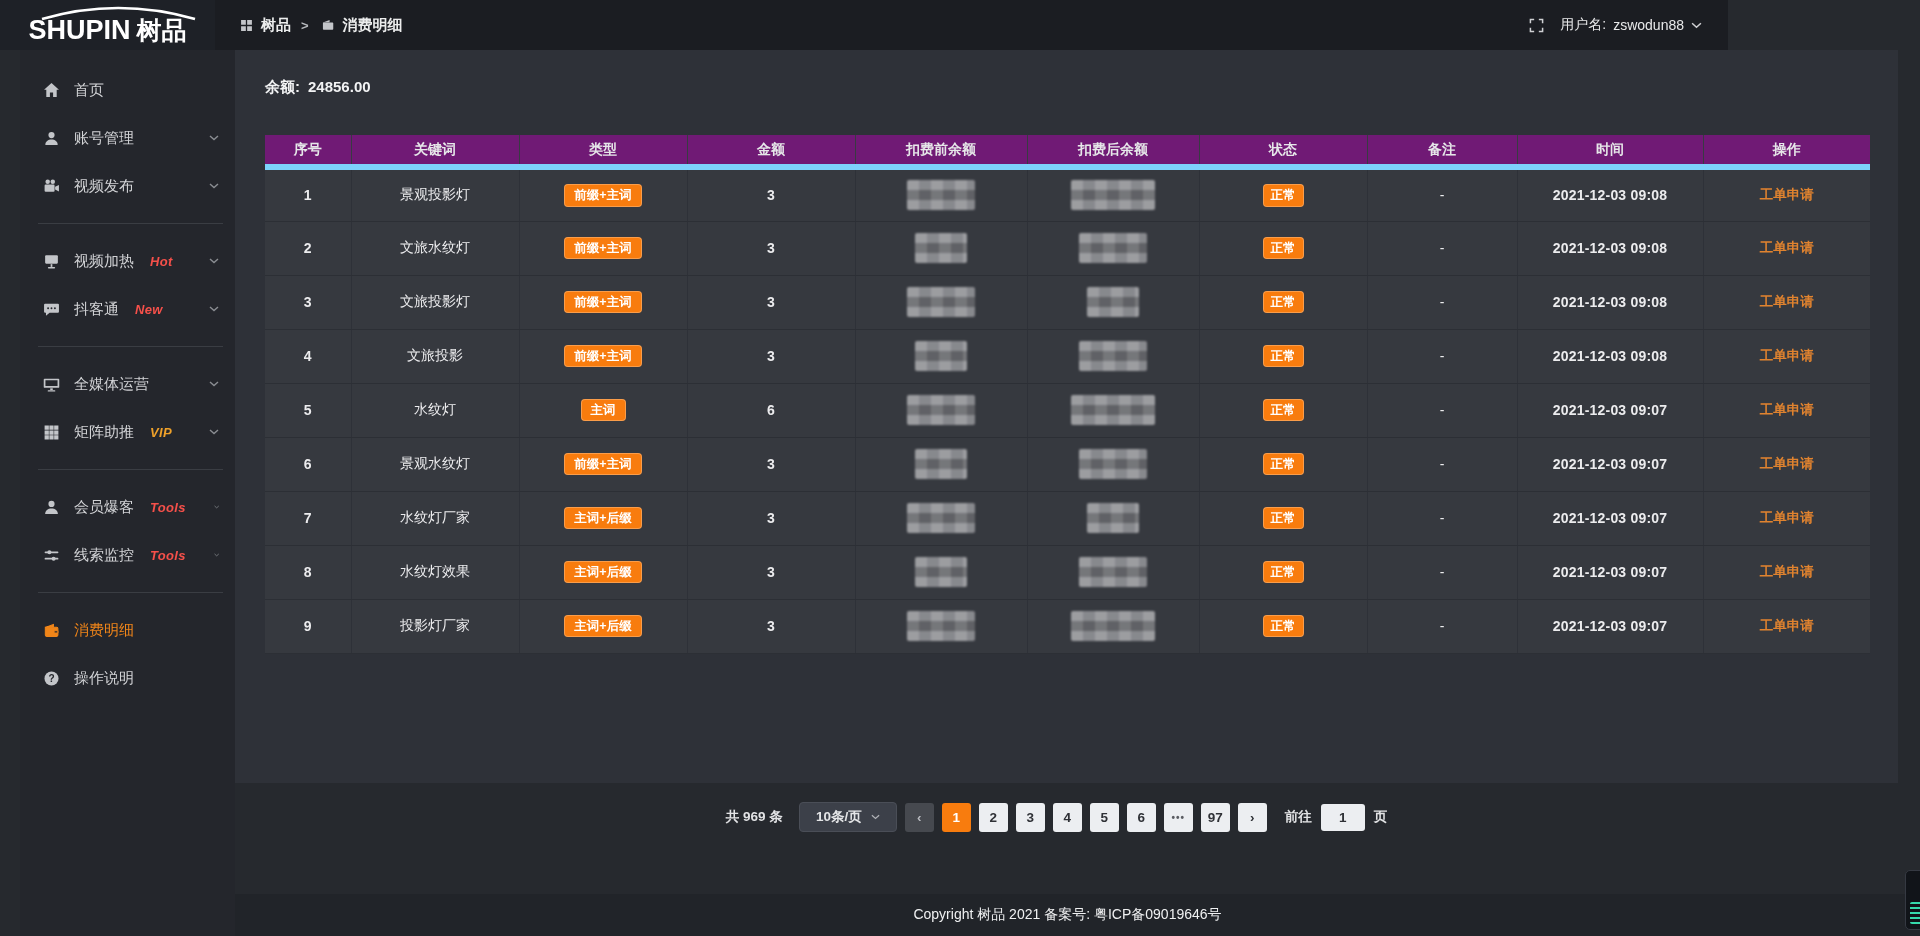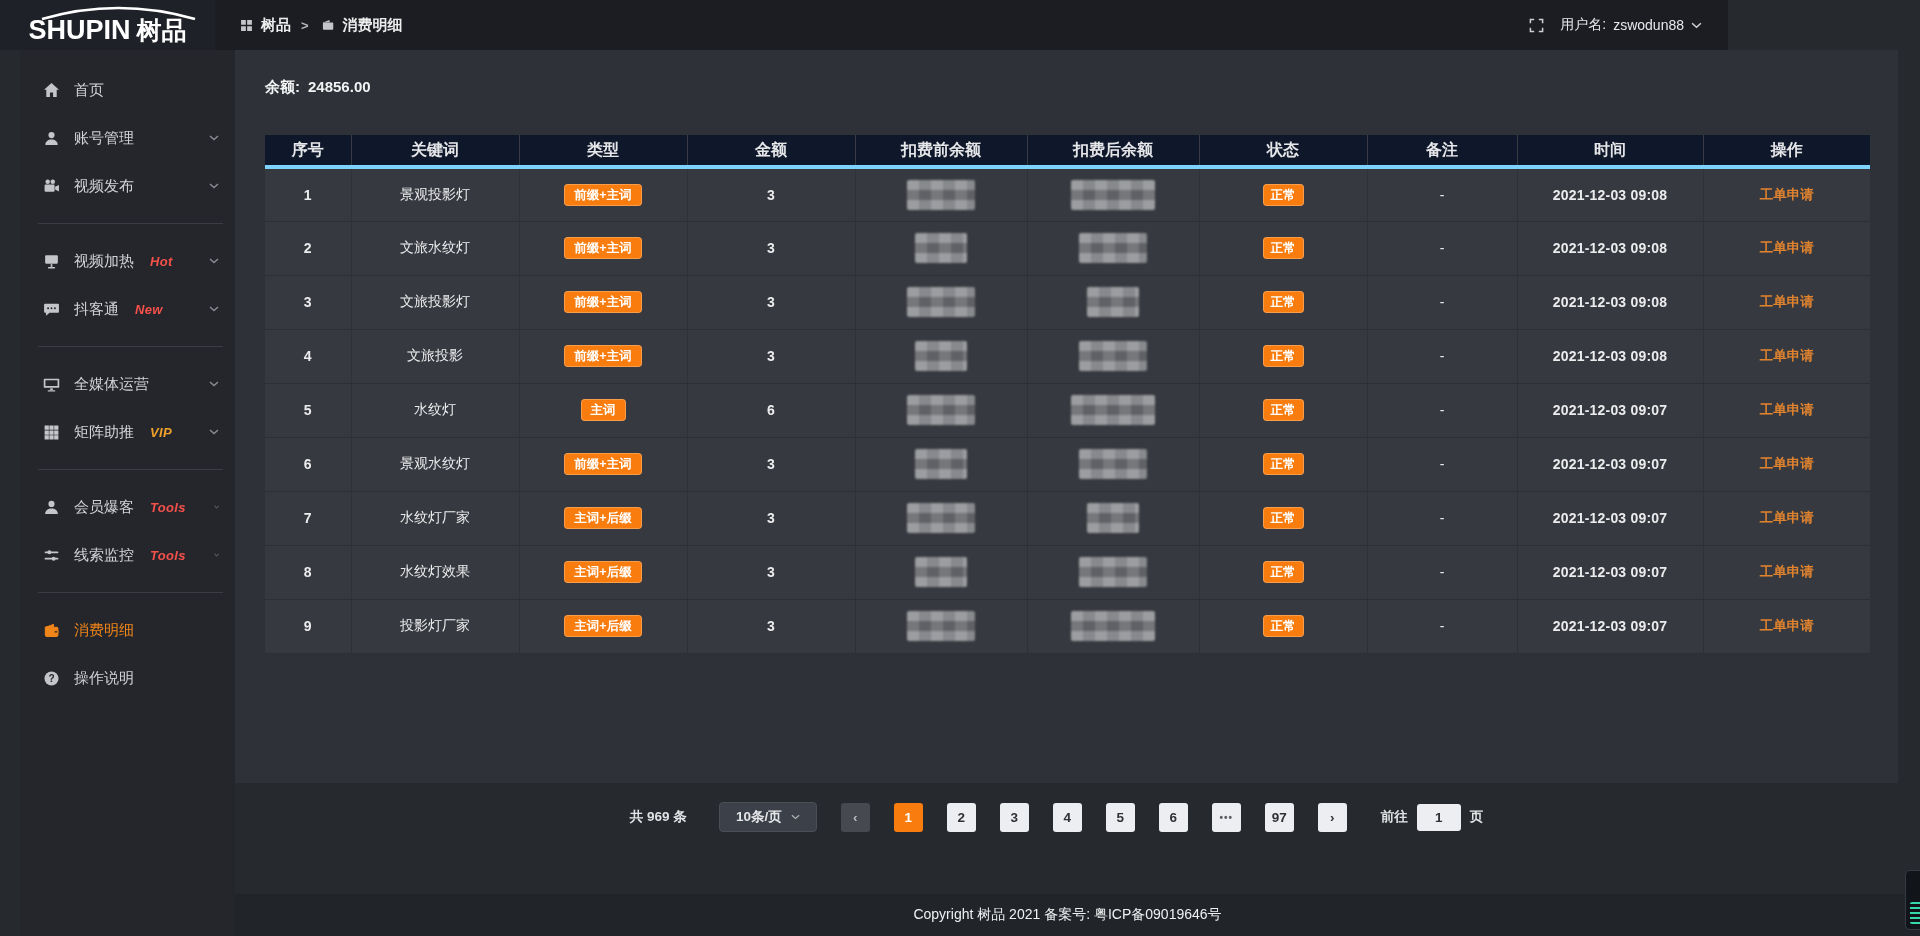--- a/index.html
+++ b/index.html
@@ -45,36 +45,36 @@
   
   .main{position:absolute;left:215px;top:50px;width:1705px;height:886px;background:#26292e;}
   .panel{position:absolute;left:0;top:0;width:1683px;height:733px;background:#2e3138;}
   .balance{position:absolute;left:50px;top:28px;font-size:15px;font-weight:700;color:#f2f3f4;display:flex;gap:8px;}
   
   .table-wrap{position:absolute;left:50px;top:85px;width:1605px;}
   table{width:100%;border-collapse:collapse;table-layout:fixed;}
   col.c-no{width:86px;}col.c-kw{width:168px;}col.c-type{width:168px;}col.c-amt{width:168px;}
   col.c-pre{width:172px;}col.c-post{width:172px;}col.c-status{width:168px;}col.c-note{width:150px;}
   col.c-time{width:186px;}col.c-act{width:167px;}
-  thead th{height:32px;background:#0f172a;font-size:16px;font-weight:700;color:#e6e7e9;border-right:1px solid #383b42;border-bottom:4px solid #7dd3fc;}
+  thead th{height:32px;background:#701a75;font-size:14px;font-weight:700;color:#e6e7e9;border-right:1px solid #383b42;border-bottom:6px solid #7dd3fc;}
   thead th:last-child{border-right:none;}
   tbody td{height:54px;background:#36393f;text-align:center;font-size:14px;color:#ececee;border-right:1px solid #2e3138;border-bottom:1px solid #2c2f35;}
   tbody td:last-child{border-right:none;}
   .badge{display:inline-block;background:var(--accent);color:#fff;font-size:12.5px;font-weight:700;padding:5px 10px;border-radius:4px;line-height:1;box-shadow:inset 0 0 0 1px rgba(255,255,255,.25);}
   .badge.status{padding:5px 8px;}
   .action-link{color:var(--link);font-weight:700;font-size:13.5px;cursor:pointer;text-decoration:none;}
   .amount,.row-no{font-weight:600;}
   .time-cell{font-weight:600;letter-spacing:.2px;}
   .mosaic{height:30px;margin:0 auto;border-radius:2px;opacity:.85;filter:blur(1.2px);
     background:repeating-linear-gradient(90deg,#9a9b9f 0 12px,#7c7d82 12px 24px),
                repeating-linear-gradient(0deg,rgba(255,255,255,.20) 0 10px,rgba(0,0,0,.16) 10px 20px);
     background-blend-mode:overlay;}
   .m-s{width:52px;}.m-m{width:68px;}.m-l{width:84px;}
   
-  .pagination{position:absolute;left:0;top:752px;width:1683px;display:flex;align-items:center;justify-content:center;gap:24px;font-size:13.5px;color:#e2e3e5;}
+  .pagination{position:absolute;left:0;top:752px;width:1683px;display:flex;align-items:center;justify-content:center;gap:8px;font-size:13.5px;color:#e2e3e5;}
   .pg-total{margin-right:8px;font-weight:600;}
   .pg-select{height:30px;min-width:98px;background:#3c4049;border:1px solid #4a4e57;border-radius:4px;display:flex;align-items:center;justify-content:center;gap:9px;padding:0 10px;color:#e4e5e7;cursor:pointer;font-weight:600;}
   .pg-btn{min-width:29px;height:29px;padding:0 6px;background:#eceef1;color:#2f3136;border:none;border-radius:3px;font-size:13.5px;font-weight:700;display:flex;align-items:center;justify-content:center;cursor:pointer;font-family:inherit;}
   .pg-btn.prev{background:#46494f;color:#b9bbc0;}
   .pg-btn.active{background:var(--accent);color:#fff;}
   .pg-btn.dots{letter-spacing:1px;font-size:10px;color:#5a5c62;}
   .pg-goto{display:flex;align-items:center;gap:9px;margin-left:10px;font-weight:600;}
   .pg-input{width:44px;height:27px;background:#eceef1;border:none;border-radius:3px;text-align:center;font-size:13.5px;font-weight:700;color:#2f3136;font-family:inherit;}
   
   .footer{position:absolute;left:0;bottom:0;width:1705px;height:42px;background:#212429;display:flex;align-items:center;justify-content:center;font-size:14px;color:#f0f1f2;}

